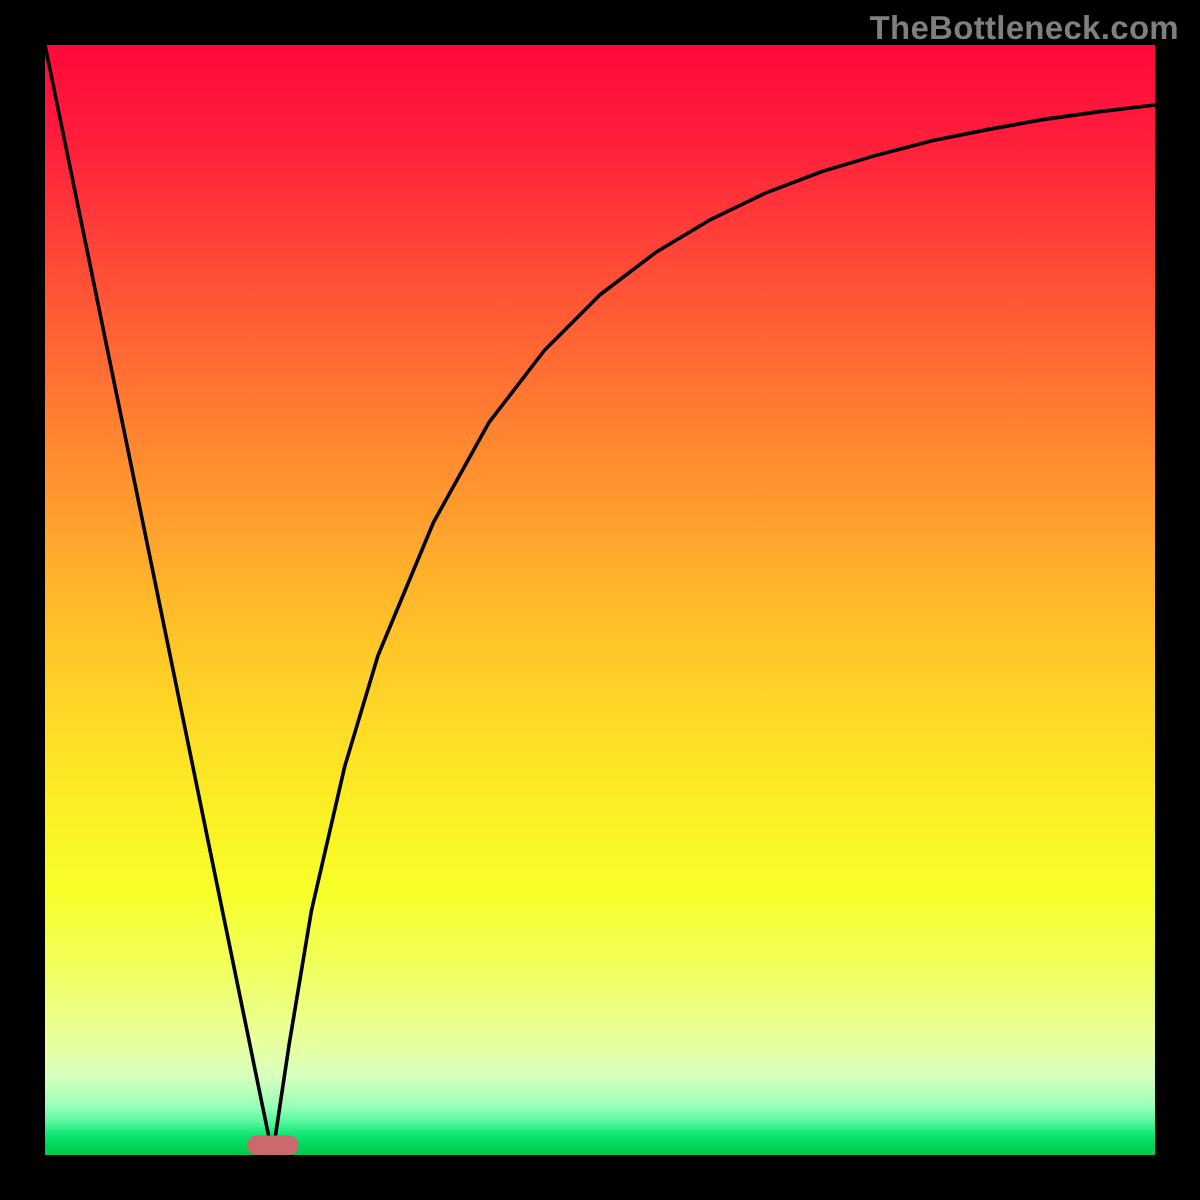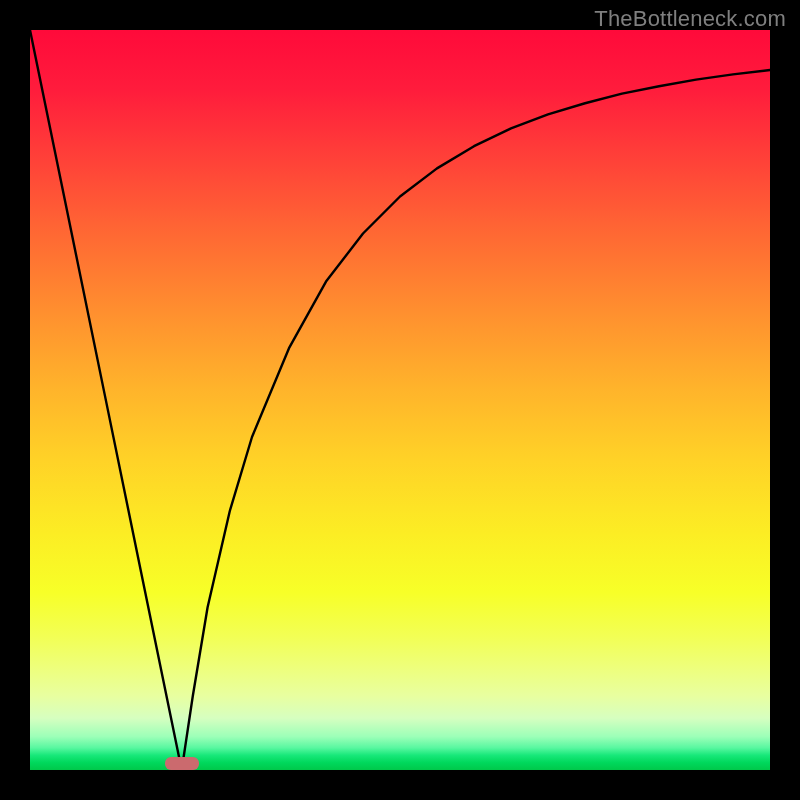--- a/index.html
+++ b/index.html
@@ -44,21 +44,21 @@
       #00d85c 99%,
       #00c84a 100%
     );
   }
   .watermark {
     position: absolute;
     top: 6px;
     right: 14px;
     color: #7f7f7f;
     font-size: 22px;
-    font-weight: 400;
+    font-weight: 700;
     letter-spacing: 0.2px;
     user-select: none;
   }
   svg.curve {
     position: absolute;
     left: 0;
     top: 0;
     width: 740px;
     height: 740px;
     overflow: visible;

